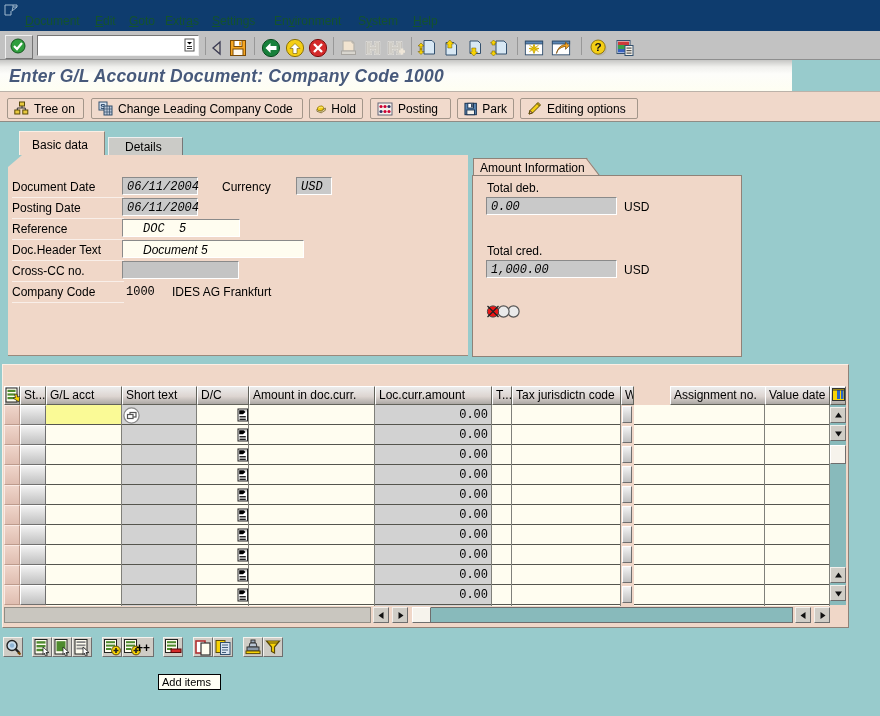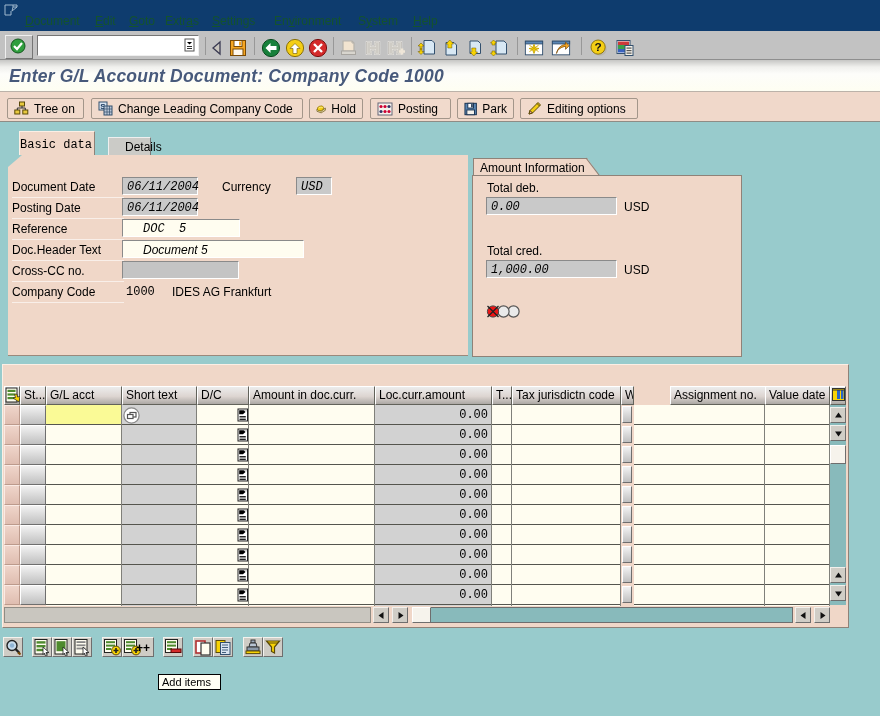--- a/index.html
+++ b/index.html
@@ -12,31 +12,31 @@
 #menubar u{text-decoration:underline;}
 
 #toolbar{left:0;top:31px;width:880px;height:29px;background:#C2C2C2;border-bottom:1px solid #8E8E8E;box-sizing:border-box;}
 .tbsep{position:absolute;top:6px;width:1px;height:18px;background:#989898;}
 .okbtn{position:absolute;left:5px;top:4px;width:26px;height:22px;background:#C2C2C2;
  border:1px solid;border-color:#EFEFEF #757575 #757575 #EFEFEF;}
 #cmdfield{position:absolute;left:37px;top:4px;width:162px;height:21px;background:#FFFFFF;
  border:1px solid;border-color:#757575 #EFEFEF #EFEFEF #757575;box-sizing:border-box;}
 .icon20{position:absolute;top:7px;width:20px;height:20px;}
 
-#titleband{left:0;top:60px;width:880px;height:31px;background:linear-gradient(180deg,#C6C6C4 0px,#F0F0ED 7px,#FDFDFA 14px,#FEFEF2 31px);box-sizing:border-box;}
+#titleband{left:0;top:60px;width:792px;height:31px;background:linear-gradient(180deg,#C6C6C4 0px,#F0F0ED 7px,#FDFDFA 14px,#FEFEF2 31px);box-sizing:border-box;}
 #titleband .t{position:absolute;left:9px;top:6px;font-size:17.5px;font-weight:bold;font-style:italic;color:#47597B;letter-spacing:0.2px;}
 
 #apptb{left:0;top:91px;width:880px;height:31px;background:#F0D8CA;border-top:1px solid #BBB2A9;border-bottom:1px solid #8F8C85;box-sizing:border-box;}
 .appbtn{position:absolute;top:6px;height:21px;background:#F1DACC;border:1px solid #A3968A;border-radius:2px;
  font-size:12px;color:#000;display:flex;align-items:center;box-sizing:border-box;padding:0 6px;gap:5px;white-space:nowrap;}
 
-.tab-active{left:19px;top:131px;width:76px;height:24px;background:#F0D7C8;z-index:3;
+.tab-active{left:19px;top:131px;width:86px;height:24px;background:#F0D7C8;z-index:3;
  border-top:1px solid #FBEFE5;border-left:1px solid #FBEFE5;border-right:1px solid #8F8278;box-sizing:border-box;
- font-size:12px;padding:6px 0 0 0;font-family:Liberation Mono, monospace;}
-.tab-inactive{left:108px;top:137px;width:43px;height:18px;background:#CBCBC7;z-index:2;
+ font-size:12px;padding:6px 0 0 12px;}
+.tab-inactive{left:108px;top:137px;width:75px;height:18px;background:#CBCBC7;z-index:2;
  border-top:1px solid #EFEFEF;border-left:1px solid #EFEFEF;border-right:1px solid #777;box-sizing:border-box;
  font-size:12px;padding:2px 0 0 16px;}
 
 #mainpanel{left:8px;top:155px;width:460px;height:201px;background:#F0D7C8;
  clip-path:polygon(0px 12px,14px 0px,460px 0px,460px 201px,0px 201px);}
 #mainpanel .edge{position:absolute;left:0;bottom:0;width:100%;height:1px;background:#9A897C;}
 .flabel{position:absolute;font-size:12px;color:#000;white-space:nowrap;}
 .lbline{border-bottom:1px solid rgba(255,255,255,0.6);width:112px;height:17px;}
 .inp{position:absolute;box-sizing:border-box;border:1px solid;border-color:#8A8A8A #FFFFFF #FFFFFF #8A8A8A;
  font-family:"Liberation Mono",monospace;font-size:12px;padding:2px 0 0 4px;height:18px;font-style:italic;}

